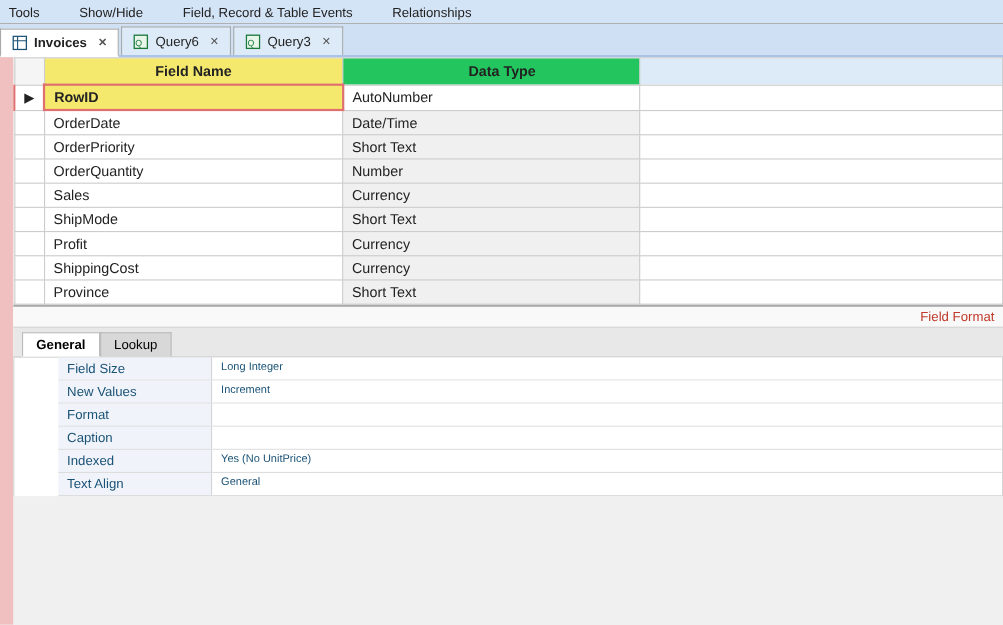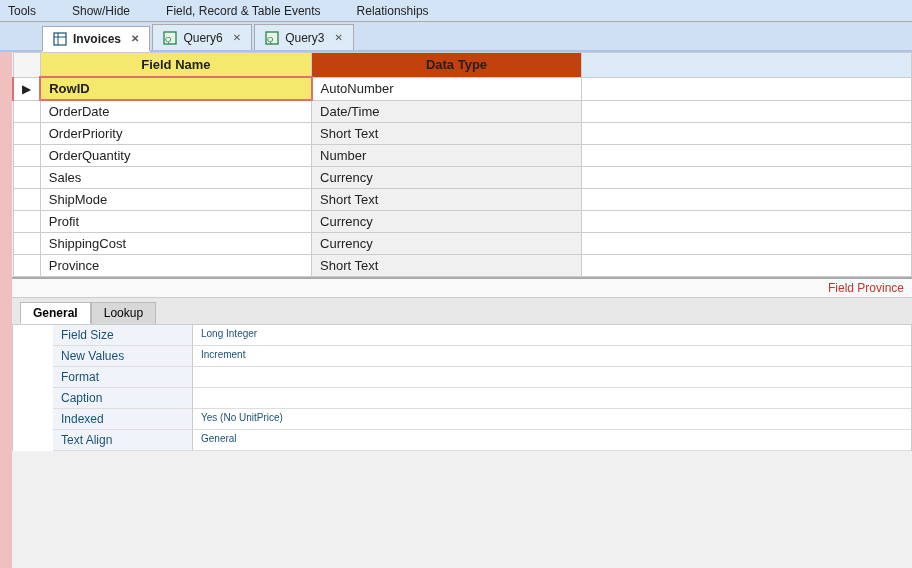--- a/index.html
+++ b/index.html
@@ -21,21 +21,20 @@
       cursor: pointer;
     }
 
     
     .tab-bar {
       display: flex;
       background: #cfe0f5;
       border-bottom: 2px solid #aac4e8;
       height: 30px;
       align-items: flex-end;
-      padding-left: 42px;
     }
     .tab {
       display: flex;
       align-items: center;
       padding: 4px 10px;
       border: 1px solid #aaa;
       border-bottom: none;
       background: #ddeaf7;
       margin-right: 2px;
       font-size: 12px;
@@ -84,21 +83,21 @@
     .field-table th {
       background: #f5e96d;
       border: 1px solid #ccc;
       padding: 4px 8px;
       text-align: center;
       font-size: 13px;
       font-weight: 600;
       color: #222;
     }
     .field-table th.datatype-header {
-      background: #c2410c;
+      background: #22c55e;
       padding-left: 28px;
     }
     .field-table td {
       border: 1px solid #ccc;
       padding: 3px 8px;
       font-size: 13px;
       color: #222;
       background: #fff;
     }
     .field-table td.datatype-col {
@@ -307,21 +306,21 @@
           <td class="row-indicator-cell"></td>
           <td>Province</td>
           <td class="datatype-col">Short Text</td>
           <td></td>
         </tr>
       </tbody>
     </table>
 
     <div class="field-properties">
       <div class="field-props-header">
-        <span>Field Province</span>
+        <span>Field Format</span>
       </div>
       <div class="props-tabs">
         <div class="props-tab active">General</div>
         <div class="props-tab">Lookup</div>
       </div>
       <div class="props-grid">
 
         <div class="props-label">Field Size</div>
         <div class="props-value">Long Integer</div>
 

